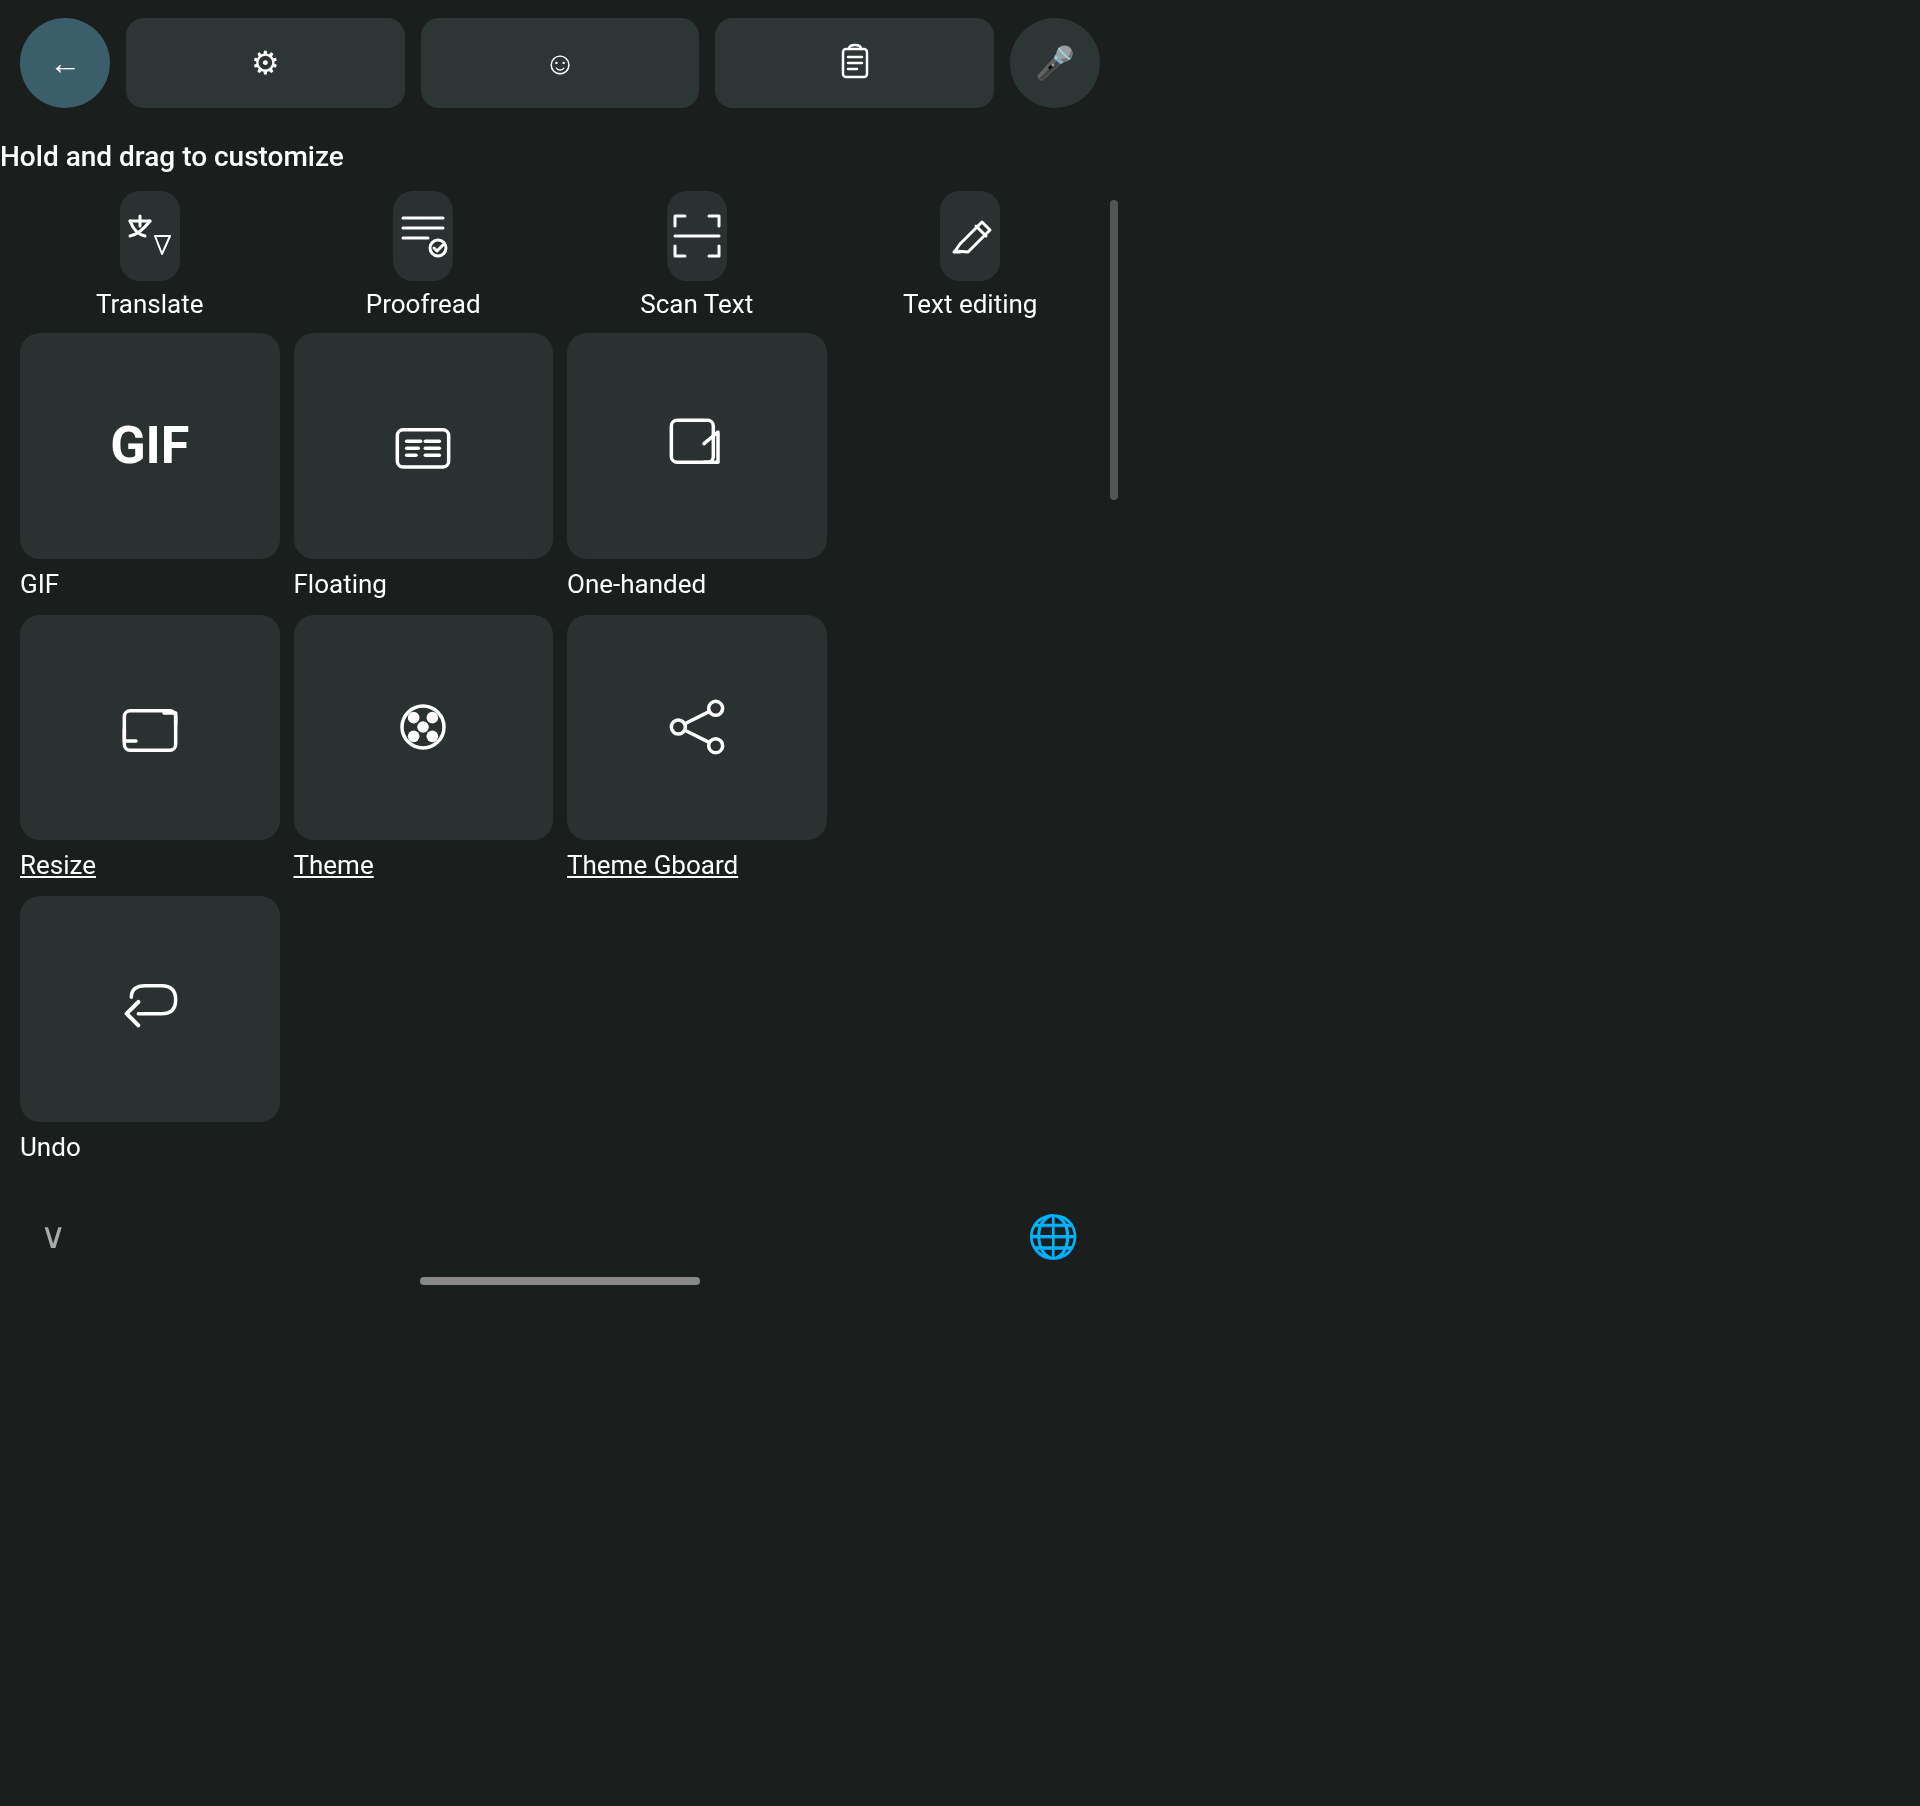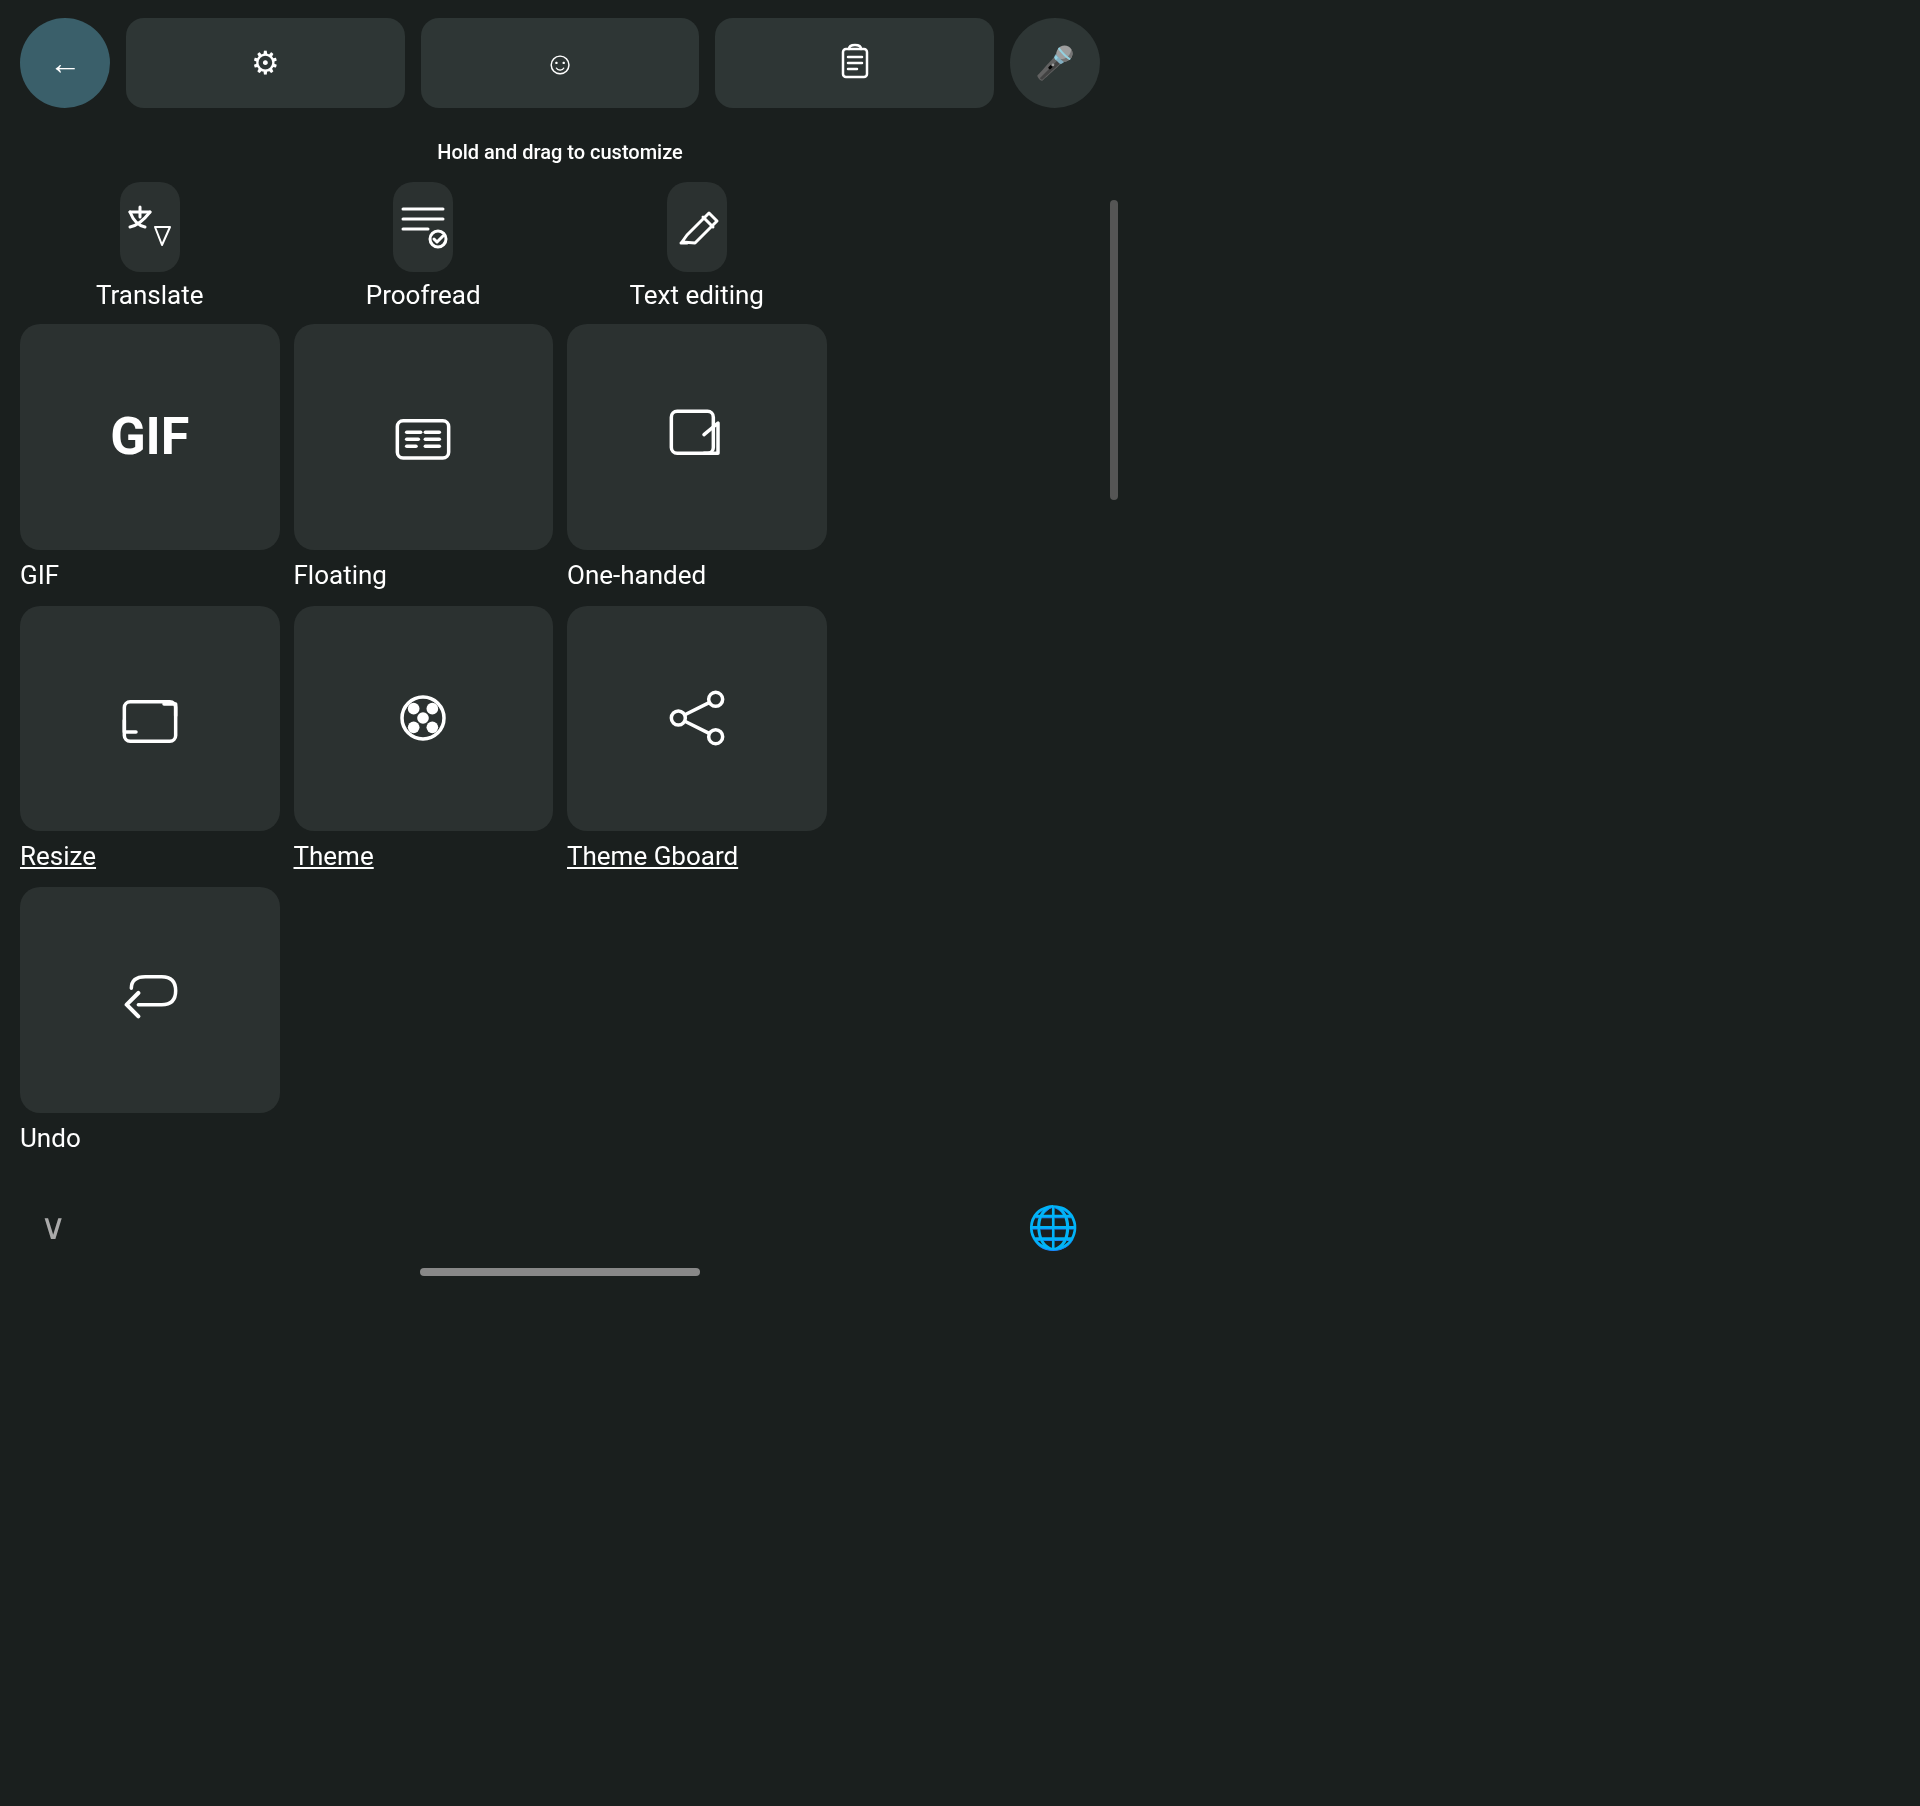--- a/index.html
+++ b/index.html
@@ -43,22 +43,21 @@
 
     .top-btn.mic-btn {
       background-color: #2e3635;
       border-radius: 50%;
       width: 90px;
       flex: none;
       height: 90px;
     }
 
     .hint-text {
-      text-align: center;
-      font-size: 20px;
+      font-size: 28px;
       font-weight: 500;
       color: #ffffff;
       padding: 14px 0 18px 0;
     }
 
     .grid-section {
       display: grid;
       grid-template-columns: repeat(4, 1fr);
       gap: 14px;
       padding: 0 20px;
@@ -242,20 +241,32 @@
           <path d="M10 32 L35 32"></path>
           <circle cx="45" cy="42" r="8"></circle>
           <path d="M41 42 L44 45 L50 39"></path>
         </svg>
       </div>
       <div class="partial-label">Proofread</div>
     </div>
     <div class="partial-item">
       <div class="partial-box">
         <svg class="icon" viewBox="0 0 60 60">
+          <path d="M8 20 L8 10 L18 10"></path>
+          <path d="M52 20 L52 10 L42 10"></path>
+          <path d="M8 40 L8 50 L18 50"></path>
+          <path d="M52 40 L52 50 L42 50"></path>
+          <line x1="8" y1="30" x2="52" y2="30" stroke-width="3"></line>
+        </svg>
+      </div>
+      <div class="partial-label">Scan Text</div>
+    </div>
+    <div class="partial-item">
+      <div class="partial-box">
+        <svg class="icon" viewBox="0 0 60 60">
           <path d="M15 45 L20 38 L42 16 L50 24 L28 46 Z"></path>
           <line x1="36" y1="20" x2="46" y2="30"></line>
           <line x1="14" y1="46" x2="20" y2="46"></line>
         </svg>
       </div>
       <div class="partial-label">Text editing</div>
     </div>
   </div>
 
   <div class="grid-section" style="margin-bottom: 16px; margin-top: 8px;">

